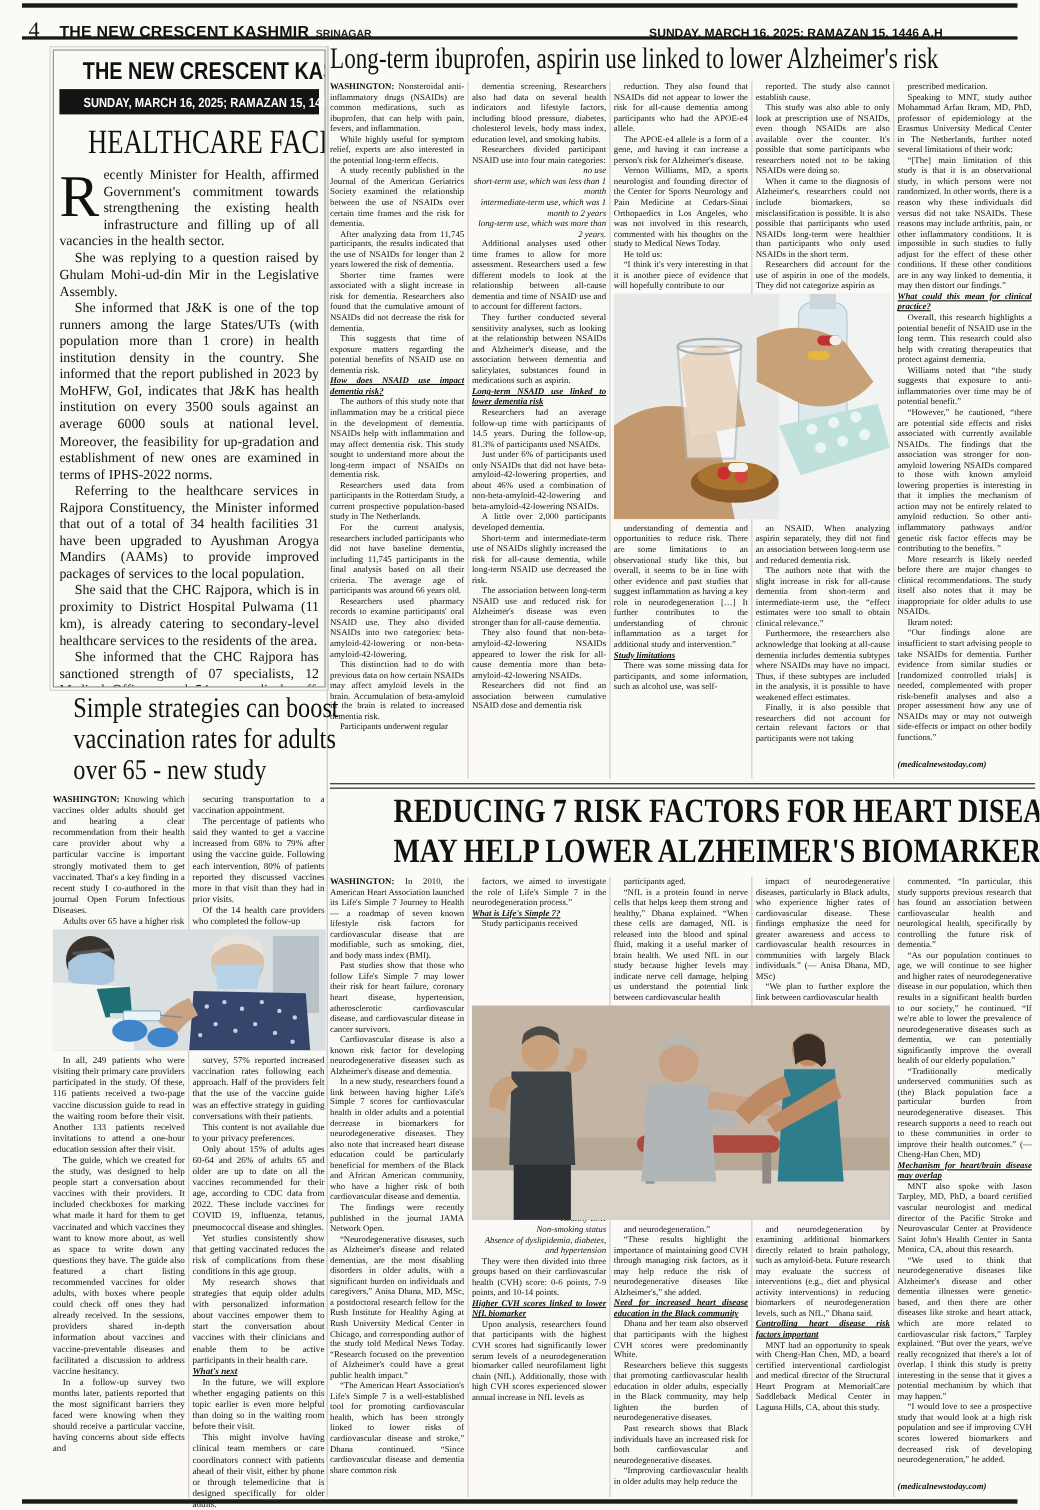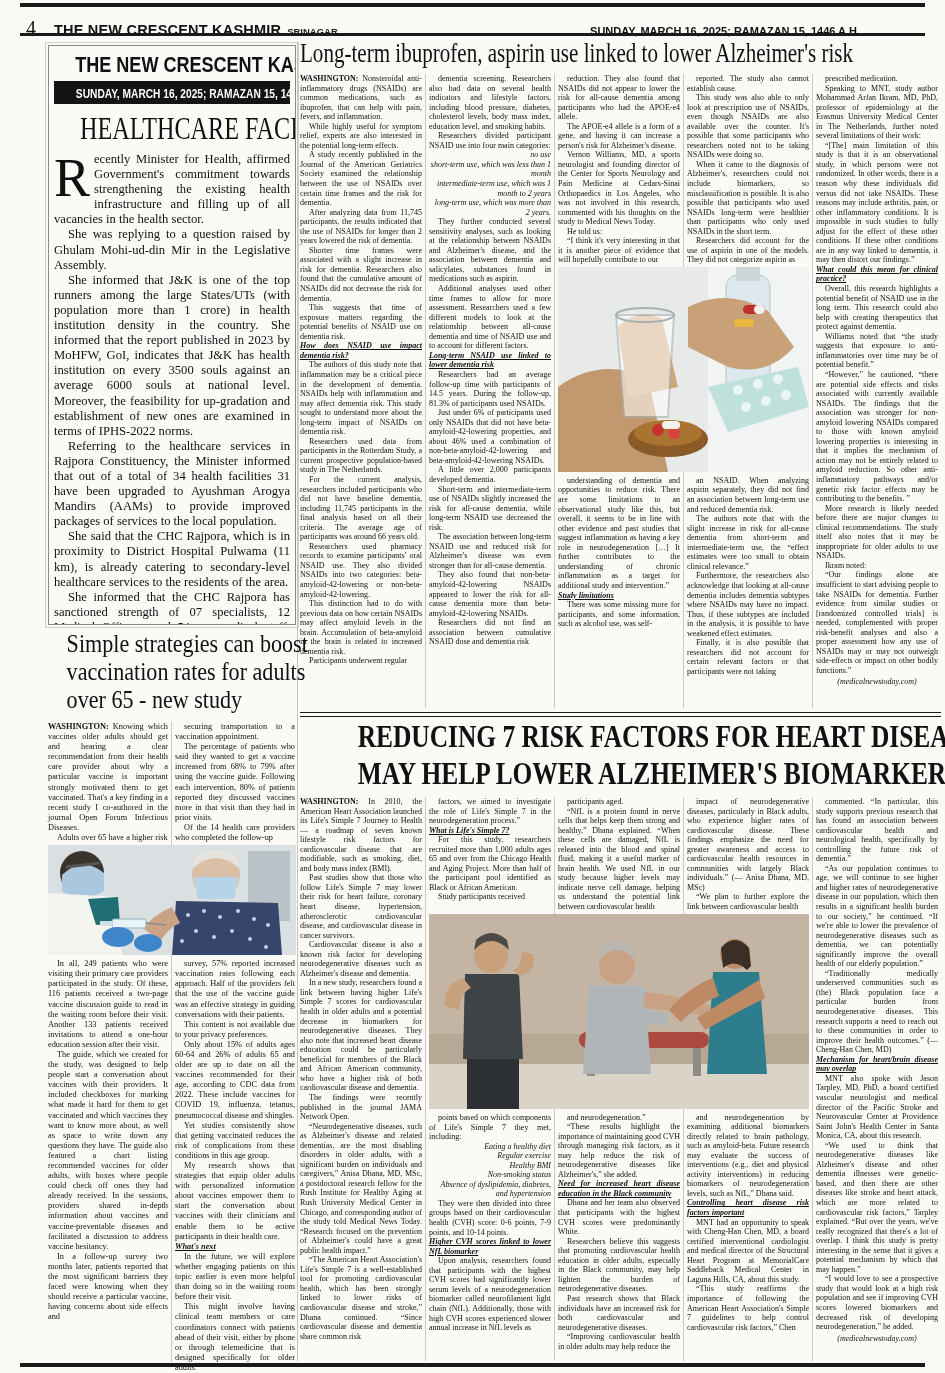--- a/index.html
+++ b/index.html
@@ -37,21 +37,21 @@
   #heart-headline div{white-space:nowrap;transform:scaleX(.82);transform-origin:center;}
   #heart-body{position:absolute;left:300px;top:797px;width:641px;height:564px;overflow:hidden;}
   .colrow{display:flex;gap:7px;position:relative;height:100%;}
   .ncol{width:122px;font-size:8px;line-height:9.55px;text-align:justify;}
   .vrule{position:absolute;top:0;bottom:0;width:1px;background:#ccc9c2;}
   
   .blk-p{margin:0;text-indent:9px;}
   .blk-lead{margin:0;text-indent:0;}
   .blk-sub{margin:0;font-style:italic;font-weight:bold;text-decoration:underline;}
   .blk-ci{margin:0;text-align:right;font-style:italic;}
-  .blk-credit{margin:2px 0 0;text-align:center;font-style:italic;font-weight:normal;}
+  .blk-credit{margin:15px 0 0;text-align:left;font-style:italic;font-weight:bold;}
   .gap{width:100%;}
   .photo{position:absolute;z-index:2;background:#ddd;overflow:hidden;}
   .photo svg{display:block;}
   #bottom-bar{top:1363px;}
 </style>
 </head>
 <body>
 
 <div id="page">
 
@@ -179,41 +179,41 @@
           <p class="blk-p">This distinction had to do with previous data on how certain NSAIDs may affect amyloid levels in the brain. Accumulation of beta-amyloid in the brain is related to increased dementia risk.</p>
           <p class="blk-p">Participants underwent regular</p>
         </div>
       <div class="ncol" id="ac2">
           <p class="blk-p">dementia screening. Researchers also had data on several health indicators and lifestyle factors, including blood pressure, diabetes, cholesterol levels, body mass index, education level, and smoking habits.</p>
           <p class="blk-p">Researchers divided participant NSAID use into four main categories:</p>
           <p class="blk-ci">no use</p>
           <p class="blk-ci">short-term use, which was less than 1 month</p>
           <p class="blk-ci">intermediate-term use, which was 1 month to 2 years</p>
           <p class="blk-ci">long-term use, which was more than 2 years.</p>
+          <p class="blk-p">Additional analyses used other time frames to allow for more assessment. Researchers used a few different models to look at the relationship between all-cause dementia and time of NSAID use and to account for different factors.</p>
           <p class="blk-p">They further conducted several sensitivity analyses, such as looking at the relationship between NSAIDs and Alzheimer's disease, and the association between dementia and salicylates, substances found in medications such as aspirin.</p>
-          <p class="blk-p">Additional analyses used other time frames to allow for more assessment. Researchers used a few different models to look at the relationship between all-cause dementia and time of NSAID use and to account for different factors.</p>
           <p class="blk-sub">Long-term NSAID use linked to lower dementia risk</p>
           <p class="blk-p">Researchers had an average follow-up time with participants of 14.5 years. During the follow-up, 81.3% of participants used NSAIDs.</p>
           <p class="blk-p">Just under 6% of participants used only NSAIDs that did not have beta-amyloid-42-lowering properties, and about 46% used a combination of non-beta-amyloid-42-lowering and beta-amyloid-42-lowering NSAIDs.</p>
           <p class="blk-p">A little over 2,000 participants developed dementia.</p>
           <p class="blk-p">Short-term and intermediate-term use of NSAIDs slightly increased the risk for all-cause dementia, while long-term NSAID use decreased the risk.</p>
           <p class="blk-p">The association between long-term NSAID use and reduced risk for Alzheimer's disease was even stronger than for all-cause dementia.</p>
           <p class="blk-p">They also found that non-beta-amyloid-42-lowering NSAIDs appeared to lower the risk for all-cause dementia more than beta-amyloid-42-lowering NSAIDs.</p>
           <p class="blk-p">Researchers did not find an association between cumulative NSAID dose and dementia risk</p>
         </div>
       <div class="ncol" id="ac3">
           <p class="blk-p">reduction. They also found that NSAIDs did not appear to lower the risk for all-cause dementia among participants who had the APOE-e4 allele.</p>
           <p class="blk-p">The APOE-e4 allele is a form of a gene, and having it can increase a person's risk for Alzheimer's disease.</p>
           <p class="blk-p">Vernon Williams, MD, a sports neurologist and founding director of the Center for Sports Neurology and Pain Medicine at Cedars-Sinai Orthopaedics in Los Angeles, who was not involved in this research, commented with his thoughts on the study to Medical News Today.</p>
           <p class="blk-p">He told us:</p>
           <p class="blk-p">“I think it's very interesting in that it is another piece of evidence that will hopefully contribute to our</p>
           <div class="gap" style="height: 211px;"></div>
           <p class="blk-p">understanding of dementia and opportunities to reduce risk. There are some limitations to an observational study like this, but overall, it seems to be in line with other evidence and past studies that suggest inflammation as having a key role in neurodegeneration […] It further contributes to the understanding of chronic inflammation as a target for additional study and intervention.”</p>
           <p class="blk-sub">Study limitations</p>
-          <p class="blk-p">There was some missing more for participants, and some information, such as alcohol use, was self-</p>
+          <p class="blk-p">There was some missing data for participants, and some information, such as alcohol use, was self-</p>
         </div>
       <div class="ncol" id="ac4">
           <p class="blk-p">reported. The study also cannot establish cause.</p>
           <p class="blk-p">This study was also able to only look at prescription use of NSAIDs, even though NSAIDs are also available over the counter. It's possible that some participants who researchers noted not to be taking NSAIDs were doing so.</p>
           <p class="blk-p">When it came to the diagnosis of Alzheimer's, researchers could not include biomarkers, so misclassification is possible. It is also possible that participants who used NSAIDs long-term were healthier than participants who only used NSAIDs in the short term.</p>
           <p class="blk-p">Researchers did account for the use of aspirin in one of the models. They did not categorize aspirin as</p>
           <div class="gap" style="height: 211px;"></div>
           <p class="blk-p">an NSAID. When analyzing aspirin separately, they did not find an association between long-term use and reduced dementia risk.</p>
           <p class="blk-p">The authors note that with the slight increase in risk for all-cause dementia from short-term and intermediate-term use, the “effect estimates were too small to obtain clinical relevance.”</p>
           <p class="blk-p">Furthermore, the researchers also acknowledge that looking at all-cause dementia includes dementia subtypes where NSAIDs may have no impact. Thus, if these subtypes are included in the analysis, it is possible to have weakened effect estimates.</p>
@@ -288,21 +288,20 @@
           <p class="blk-p">Past studies show that those who follow Life's Simple 7 may lower their risk for heart failure, coronary heart disease, hypertension, atherosclerotic cardiovascular disease, and cardiovascular disease in cancer survivors.</p>
           <p class="blk-p">Cardiovascular disease is also a known risk factor for developing neurodegenerative diseases such as Alzheimer's disease and dementia.</p>
           <p class="blk-p">In a new study, researchers found a link between having higher Life's Simple 7 scores for cardiovascular health in older adults and a potential decrease in biomarkers for neurodegenerative diseases. They also note that increased heart disease education could be particularly beneficial for members of the Black and African American community, who have a higher risk of both cardiovascular disease and dementia.</p>
           <p class="blk-p">The findings were recently published in the journal JAMA Network Open.</p>
           <p class="blk-p">“Neurodegenerative diseases, such as Alzheimer's disease and related dementias, are the most disabling disorders in older adults, with a significant burden on individuals and caregivers,” Anisa Dhana, MD, MSc, a postdoctoral research fellow for the Rush Institute for Healthy Aging at Rush University Medical Center in Chicago, and corresponding author of the study told Medical News Today. “Research focused on the prevention of Alzheimer's could have a great public health impact.”</p>
           <p class="blk-p">“The American Heart Association's Life's Simple 7 is a well-established tool for promoting cardiovascular health, which has been strongly linked to lower risks of cardiovascular disease and stroke,” Dhana continued. “Since cardiovascular disease and dementia share common risk</p>
         </div>
       <div class="ncol" id="hc2">
           <p class="blk-p">factors, we aimed to investigate the role of Life's Simple 7 in the neurodegeneration process.”</p>
           <p class="blk-sub">What is Life's Simple 7?</p>
-          <p class="blk-p">For this study, researchers recruited more than 1,000 adults ages 65 and over from the Chicago Health and Aging Project. More than half of the participant pool identified as Black or African American.</p>
           <p class="blk-p">Study participants received</p>
           <div class="gap" style="height: 211px;"></div>
           <p class="blk-p">points based on which components of Life's Simple 7 they met, including:</p>
           <p class="blk-ci">Eating a healthy diet</p>
           <p class="blk-ci">Regular exercise</p>
           <p class="blk-ci">Healthy BMI</p>
           <p class="blk-ci">Non-smoking status</p>
           <p class="blk-ci">Absence of dyslipidemia, diabetes, and hypertension</p>
           <p class="blk-p">They were then divided into three groups based on their cardiovascular health (CVH) score: 0-6 points, 7-9 points, and 10-14 points.</p>
           <p class="blk-sub">Higher CVH scores linked to lower NfL biomarker</p>
@@ -320,21 +319,20 @@
           <p class="blk-p">Past research shows that Black individuals have an increased risk for both cardiovascular and neurodegenerative diseases.</p>
           <p class="blk-p">“Improving cardiovascular health in older adults may help reduce the</p>
         </div>
       <div class="ncol" id="hc4">
           <p class="blk-p">impact of neurodegenerative diseases, particularly in Black adults, who experience higher rates of cardiovascular disease. These findings emphasize the need for greater awareness and access to cardiovascular health resources in communities with largely Black individuals.” (— Anisa Dhana, MD, MSc)</p>
           <p class="blk-p">“We plan to further explore the link between cardiovascular health</p>
           <div class="gap" style="height: 201px;"></div>
           <p class="blk-p">and neurodegeneration by examining additional biomarkers directly related to brain pathology, such as amyloid-beta. Future research may evaluate the success of interventions (e.g., diet and physical activity interventions) in reducing biomarkers of neurodegeneration levels, such as NfL,” Dhana said.</p>
           <p class="blk-sub">Controlling heart disease risk factors important</p>
           <p class="blk-p">MNT had an opportunity to speak with Cheng-Han Chen, MD, a board certified interventional cardiologist and medical director of the Structural Heart Program at MemorialCare Saddleback Medical Center in Laguna Hills, CA, about this study.</p>
-          <p class="blk-p">“This study reaffirms the importance of following the American Heart Association's Simple 7 guidelines to help control cardiovascular risk factors,” Chen</p>
         </div>
       <div class="ncol" id="hc5">
           <p class="blk-p">commented. “In particular, this study supports previous research that has found an association between cardiovascular health and neurological health, specifically by controlling the future risk of dementia.”</p>
           <p class="blk-p">“As our population continues to age, we will continue to see higher and higher rates of neurodegenerative disease in our population, which then results in a significant health burden to our society,” he continued. “If we're able to lower the prevalence of neurodegenerative diseases such as dementia, we can potentially significantly improve the overall health of our elderly population.”</p>
           <p class="blk-p">“Traditionally medically underserved communities such as (the) Black population face a particular burden from neurodegenerative diseases. This research supports a need to reach out to these communities in order to improve their health outcomes.” (— Cheng-Han Chen, MD)</p>
           <p class="blk-sub">Mechanism for heart/brain disease may overlap</p>
           <p class="blk-p">MNT also spoke with Jason Tarpley, MD, PhD, a board certified vascular neurologist and medical director of the Pacific Stroke and Neurovascular Center at Providence Saint John's Health Center in Santa Monica, CA, about this research.</p>
           <p class="blk-p">“We used to think that neurodegenerative diseases like Alzheimer's disease and other dementia illnesses were genetic-based, and then there are other diseases like stroke and heart attack, which are more related to cardiovascular risk factors,” Tarpley explained. “But over the years, we've really recognized that there's a lot of overlap. I think this study is pretty interesting in the sense that it gives a potential mechanism by which that may happen.”</p>
           <p class="blk-p">“I would love to see a prospective study that would look at a high risk population and see if improving CVH scores lowered biomarkers and decreased risk of developing neurodegeneration,” he added.</p>
           <p class="blk-credit">(medicalnewstoday.com)</p>

